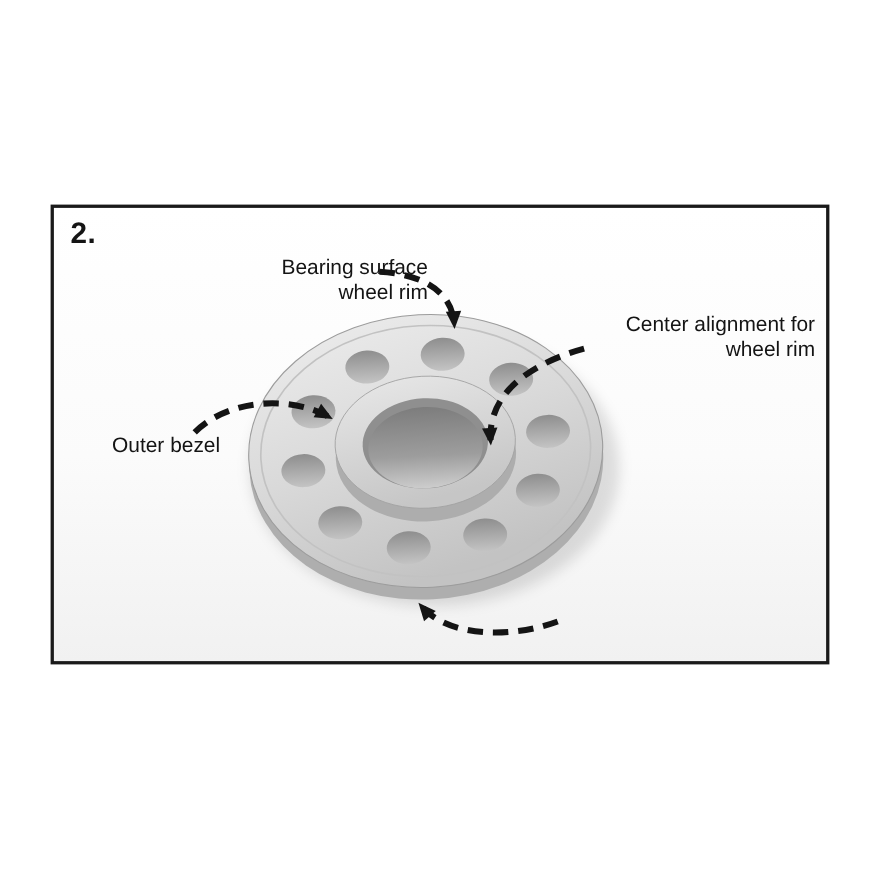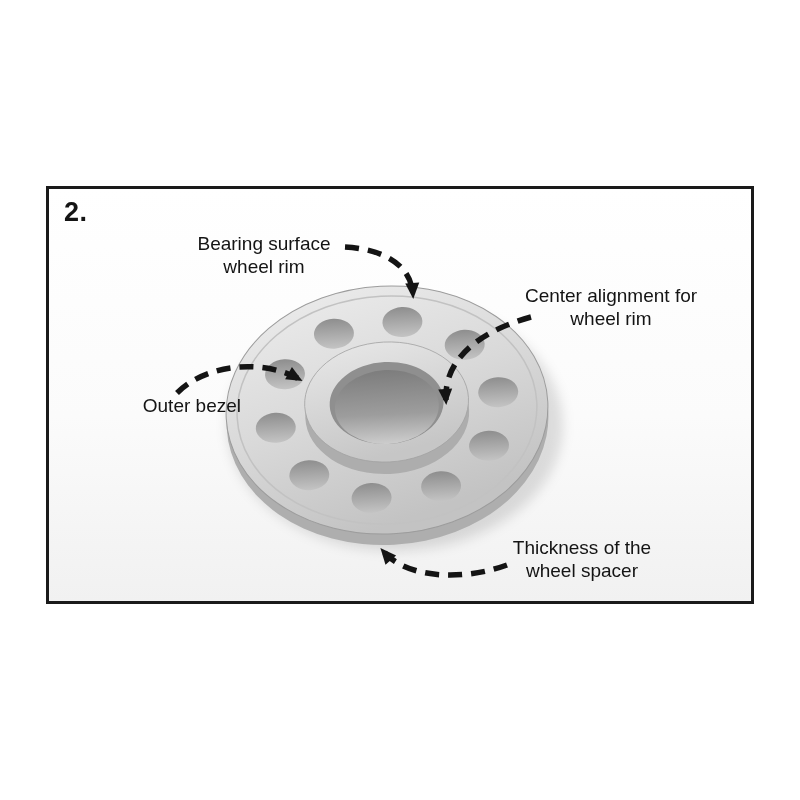--- a/index.html
+++ b/index.html
@@ -35,25 +35,25 @@
     font-weight: bold;
     color: #141414;
     letter-spacing: 0.5px;
   }
   .diagram-label {
     position: absolute;
     font-size: 19px;
     line-height: 1.2;
     color: #141414;
     white-space: pre-line;
-    text-align: center;
+    text-align: right;
   }
   .label-bearing   { left: 90px;  top: 44px;  width: 250px; }
   .label-center    { left: 432px; top: 96px;  width: 260px; }
-  .label-bezel     { left: 12px;  top: 206px; width: 180px; text-align: right; }
+  .label-bezel     { left: 12px;  top: 206px; width: 180px; text-align: center; }
   .label-thickness { left: 408px; top: 348px; width: 250px; }
 </style>
 </head>
 <body>
 
 <div class="page">
   <div class="panel">
 
     <svg class="illustration" viewBox="0 0 708 418" xmlns="http://www.w3.org/2000/svg">
       <defs>
@@ -128,17 +128,15 @@
     <div class="step-number">2.</div>
 
     <div class="diagram-label label-bearing">Bearing surface
 wheel rim</div>
 
     <div class="diagram-label label-center">Center alignment for
 wheel rim</div>
 
     <div class="diagram-label label-bezel">Outer bezel</div>
 
-    <div class="diagram-label label-thickness">Thickness of the
-wheel spacer</div>
 
   </div>
 </div>
 
 </body></html>

